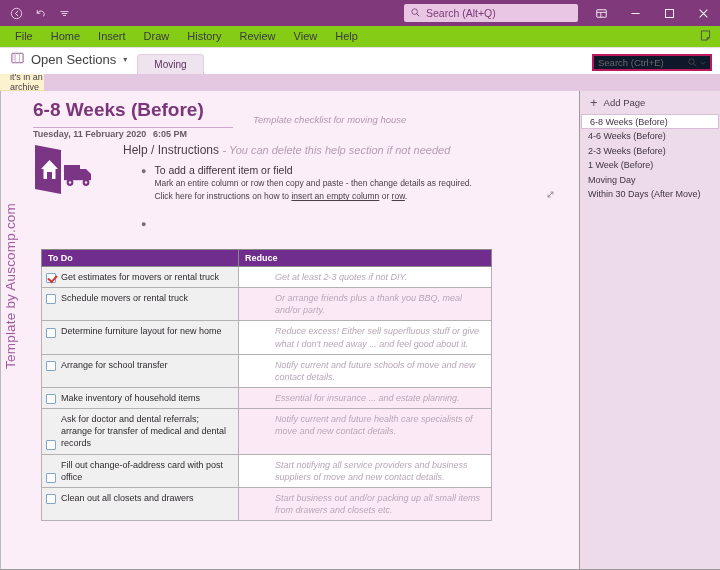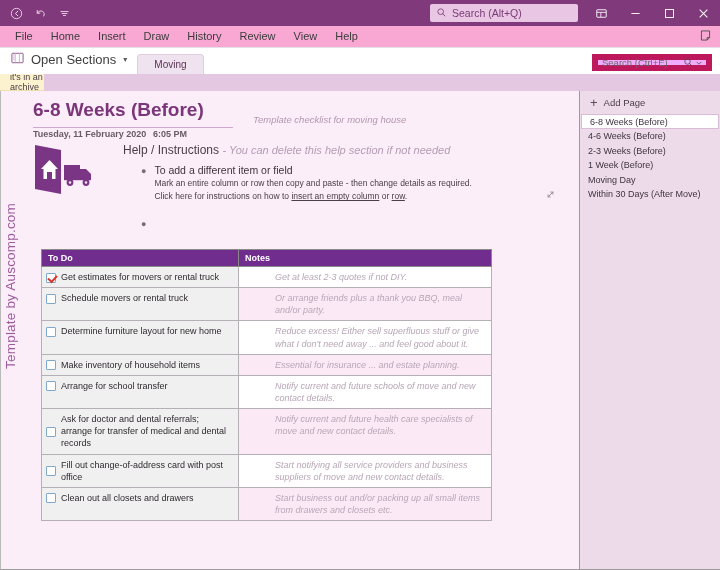--- a/index.html
+++ b/index.html
@@ -22,33 +22,33 @@
     color: #f0d8ee; font-size: 12px; line-height: 1;
   }
   .qat-btn svg { display: block; }
   .title-text {
     position: absolute; left: 0; right: 0; text-align: center;
     font-size: 11.5px; color: #ffffff; pointer-events: none;
     letter-spacing: 0.1px;
   }
   .tb-right { margin-left: auto; display: flex; align-items: center; height: 26px; }
   .tb-search {
-    width: 148px; height: 18px; background: #e8c6e4; border-radius: 2px;
+    width: 174px; height: 18px; background: #e8c6e4; border-radius: 2px;
     display: flex; align-items: center; gap: 5px; padding: 0 6px;
     margin-right: 6px; color: #6d3269; font-size: 10.5px;
   }
   .tb-search .lbl { color: #7a3a75; }
   .winbtn {
     width: 34px; height: 26px; display: flex; align-items: center; justify-content: center;
     color: #ffffff;
   }
 
   
   .menubar {
-    height: 22px; flex: 0 0 22px; background: #f9a8d4; display: flex; align-items: center;
+    height: 22px; flex: 0 0 22px; background: #84cc16; display: flex; align-items: center;
     padding-left: 6px; border-bottom: 1px solid #e4e0e6; position: relative;
   }
   .menuitem {
     font-size: 11px; color: #3b3b3b; padding: 3px 9px; line-height: 1;
   }
   .menu-right { margin-left: auto; padding-right: 8px; display: flex; align-items: center; }
 
   
   .sectionbar {
     height: 26px; flex: 0 0 26px; background: #ffffff; display: flex; align-items: flex-end;
@@ -59,21 +59,21 @@
   }
   .os-label { font-size: 13px; color: #3f3f3f; }
   .os-caret { font-size: 8px; color: #5a5a5a; margin-left: 1px; }
   .sec-tab {
     height: 20px; padding: 0 16px; background: #f0e3f0;
     border-radius: 4px 4px 0 0; display: flex; align-items: center;
     font-size: 10px; color: #5a3357; border: 1px solid #e0cde0; border-bottom: none;
   }
   .sec-right { margin-left: auto; display: flex; align-items: center; padding: 0 8px 3px 0; }
   .sec-search {
-    width: 120px; height: 17px; border: 6px solid #be185d; background: #f0abfc;
+    width: 120px; height: 17px; border: 2px solid #be185d; background: #0f172a;
     display: flex; align-items: center; padding: 0 4px; font-size: 9.5px; color: #6a6a6a;
     gap: 3px;
   }
   .sec-search .sq { margin-left: auto; display: flex; align-items: center; gap: 2px; color:#4a4a4a;}
 
   
   .notice {
     flex: 0 0 17px; height: 17px; background: #fdf2cf; border-bottom: 1px solid #ecdfae;
     display: flex; align-items: center; padding-left: 10px;
     font-size: 9px; color: #4a4046; width: 580px;
@@ -140,21 +140,21 @@
   .tbl th.c1 { width: 197px; }
   .tbl th.c2 { width: 253px; }
   .tbl td {
     border: 1px solid #b4b0b6; font-size: 9px; vertical-align: top; padding: 4px 6px;
     color: #2e2a2e; line-height: 1.35;
   }
   .tbl td.todo { background: #f1f0f1; padding-left: 4px; }
   .tbl td.todo.alt { background: #f1f0f1; }
   .tbl td.notes { color: #b7a6b6; font-style: italic; background: #ffffff; padding-left: 36px; }
   .tbl td.notes.alt { background: #fbeaf6; }
-  .todo-in { display: flex; gap: 5px; align-items: center; }
+  .todo-in { display: flex; gap: 5px; align-items: flex-end; }
   .cbx {
     width: 10px; height: 10px; border: 1px solid #7fa8c9; background: #ffffff;
     flex: 0 0 10px; margin-top: 1px; position: relative; border-radius: 1px;
   }
   .cbx.checked::after {
     content: ""; position: absolute; left: 1px; top: 1px; width: 7px; height: 4px;
     border-left: 2px solid #d33b2e; border-bottom: 2px solid #d33b2e;
     transform: rotate(-48deg);
   }
 
@@ -343,21 +343,21 @@
 
           <div class="bullet-li" style="margin-top:14px;">
             <span class="bullet-dot">●</span>
           </div>
         </div>
 
         <table class="tbl">
           <thead>
             <tr>
               <th class="c1">To Do</th>
-              <th class="c2">Notes</th>
+              <th class="c2">Reduce</th>
             </tr>
           </thead>
           <tbody id="tbody">
               <tr>
                 <td class="todo">
                   <div class="todo-in">
                     <span class="cbx checked"></span>
                     <span>Get estimates for movers or rental truck</span>
                   </div>
                 </td>
@@ -375,36 +375,36 @@
               <tr>
                 <td class="todo">
                   <div class="todo-in">
                     <span class="cbx"></span>
                     <span>Determine furniture layout for new home</span>
                   </div>
                 </td>
                 <td class="notes">Reduce excess! Either sell superfluous stuff or give what I don't need away ... and feel good about it.</td>
               </tr>
               <tr>
+                <td class="todo">
+                  <div class="todo-in">
+                    <span class="cbx"></span>
+                    <span>Arrange for school transfer</span>
+                  </div>
+                </td>
+                <td class="notes">Notify current and future schools of move and new contact details.</td>
+              </tr>
+              <tr>
                 <td class="todo alt">
                   <div class="todo-in">
                     <span class="cbx"></span>
                     <span>Make inventory of household items</span>
                   </div>
                 </td>
                 <td class="notes alt">Essential for insurance ... and estate planning.</td>
-              </tr>
-              <tr>
-                <td class="todo">
-                  <div class="todo-in">
-                    <span class="cbx"></span>
-                    <span>Arrange for school transfer</span>
-                  </div>
-                </td>
-                <td class="notes">Notify current and future schools of move and new contact details.</td>
               </tr>
               <tr>
                 <td class="todo alt">
                   <div class="todo-in">
                     <span class="cbx"></span>
                     <span>Ask for doctor and dental referrals; arrange for transfer of medical and dental records</span>
                   </div>
                 </td>
                 <td class="notes alt">Notify current and future health care specialists of move and new contact details.</td>
               </tr>

